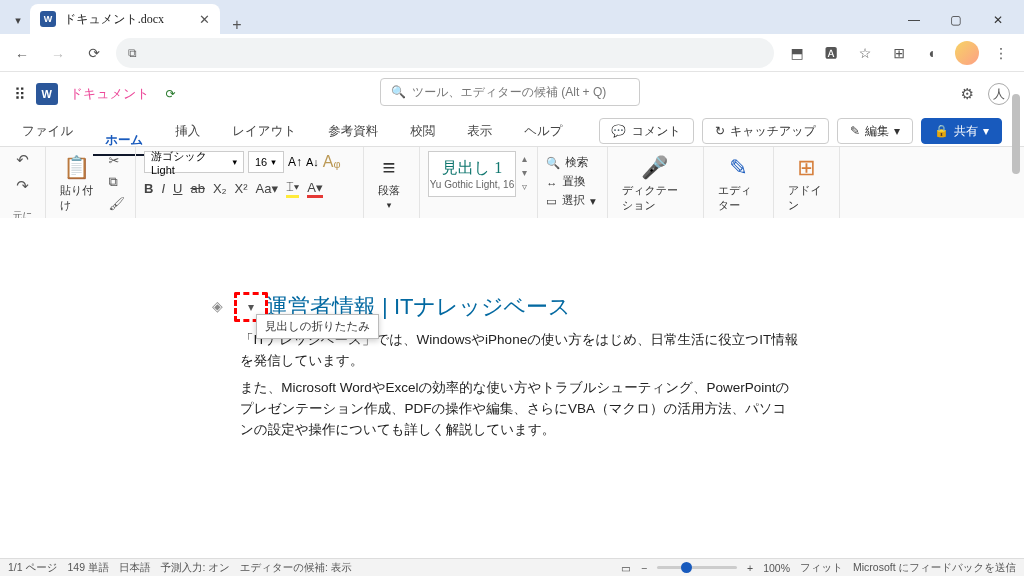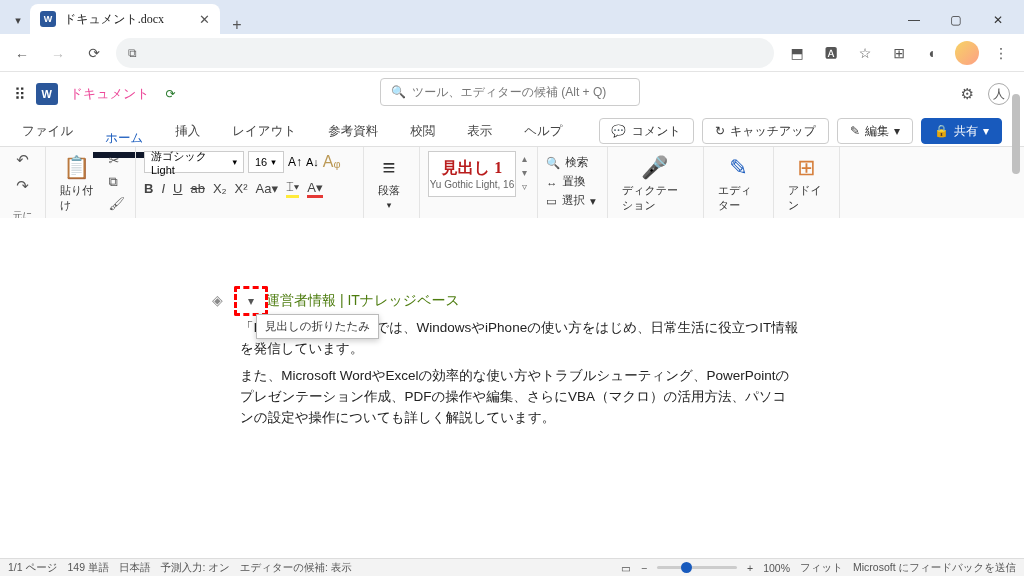--- a/index.html
+++ b/index.html
@@ -30,50 +30,50 @@
 .waffle { font-size:16px; color:#333; letter-spacing:-2px;}
 .app-logo { width:22px; height:22px; background:#2b579a; border-radius:3px; display:flex; align-items:center; justify-content:center; color:#fff; font-size:11px; font-weight:bold; }
 .doc-title { font-size:13px; color:#ec4899; }
 .saved-dot { width:18px; height:18px; border-radius:50%; display:flex; align-items:center; justify-content:center; color:#2e7d32; font-size:12px; }
 .search { margin-left:auto; margin-right:auto; width:260px; height:28px; border:1px solid #ccc; border-radius:4px; display:flex; align-items:center; gap:6px; padding:0 10px; font-size:12px; color:#777; position:absolute; left:380px; top:78px;}
 .app-right { margin-left:auto; display:flex; gap:14px; align-items:center; color:#555; font-size:15px; }
 
 
 .ribbon-tabs { height:30px; display:flex; align-items:center; gap:8px; padding:0 10px; font-size:12.5px; color:#444; }
 .ribbon-tabs div { padding:5px 12px; }
-.ribbon-tabs .active { font-weight:400; color:#185abd; border-bottom:6px solid #0f172a;margin-top:20px; }
+.ribbon-tabs .active { font-weight:700; color:#185abd; border-bottom:2px solid #0f172a;margin-top:20px; }
 .ribbon-right { margin-left:auto; display:flex; gap:8px; }
 .pill { height:26px; border:1px solid #ccc; border-radius:4px; display:flex; align-items:center; gap:5px; padding:0 10px; font-size:12px; color:#333; background:#fff; }
 .pill.blue { background:#185abd; color:#fff; border-color:#185abd; }
 
 
 .ribbon { height:94px; border-top:1px solid #e0e0e0; border-bottom:1px solid #d0d0d0; display:flex; background:#fafafa; }
 .group { border-right:1px solid #e4e4e4; padding:4px 8px 2px 8px; display:flex; flex-direction:column; }
 .group-body { flex:1; display:flex; align-items:flex-start; gap:6px; }
 .group-label { font-size:10px; color:#666; text-align:center; padding-top:2px; display:flex; align-items:center; justify-content:center; gap:6px;}
 .launcher { font-size:9px; color:#888; }
 .vstack { display:flex; flex-direction:column; align-items:center; gap:2px; font-size:11px; color:#333; padding:4px 6px; }
 .vstack .big-icon { font-size:22px; height:26px; display:flex; align-items:center; }
 .mini-col { display:flex; flex-direction:column; gap:6px; font-size:13px; color:#555; padding:2px; }
 .font-row { display:flex; gap:4px; align-items:center; }
 .combo { height:22px; border:1px solid #ccc; background:#fff; font-size:11px; display:flex; align-items:center; padding:0 6px; gap:4px; }
 .icon-row { display:flex; gap:8px; align-items:center; font-size:13px; color:#444; margin-top:6px;}
 .style-box { width:90px; height:46px; border:1px solid #ccc; background:#fff; display:flex; flex-direction:column; align-items:center; justify-content:center; font-size:10px; color:#666; }
-.style-box .name { font-size:16px; color:#b91c1c; font-family:"Yu Gothic Light", serif;font-weight:bold; }
+.style-box .name { font-size:16px; color:#0f766e; font-family:"Yu Gothic Light", serif; }
 .ed-line { display:flex; align-items:center; gap:5px; font-size:11.5px; color:#333; }
 
 
 .doc-wrap { position:absolute; top:218px; left:0; right:0; bottom:18px; background:#fff; display:flex; }
 .nav-square { position:absolute; left:26px; top:232px; width:22px; height:22px; border:1px solid #ccc; border-radius:4px; display:flex; align-items:center; justify-content:center; font-size:11px; color:#555; background:#fff;}
 .page { margin-left:240px; width:560px; padding-top:72px; font-size:13.5px; color:#222; line-height:1.55; }
 .heading-row { display:flex; align-items:center; gap:4px; position:relative; }
 .collapse-ctrl { position:relative; width:22px; height:22px; display:flex; align-items:center; justify-content:center; }
 .red-dash { position:absolute; border:3px dashed #f00; width:34px; height:30px; left:-6px; top:-4px; border-radius:2px; }
 .chev { font-size:12px; color:#555; }
-.h1 { font-family:"Yu Gothic Light","MS PGothic",sans-serif; font-size:14px; color:#4d7c0f; font-weight:300; }
+.h1 { font-family:"Yu Gothic Light","MS PGothic",sans-serif; font-size:22px; color:#0369a1; font-weight:300; }
 .tooltip { position:absolute; left:256px; top:314px; background:#fff; border:1px solid #bbb; box-shadow:0 2px 6px rgba(0,0,0,.2); font-size:11.5px; padding:4px 8px; color:#333; }
 .body-text { margin-top:6px; }
 .scroll-vert { position:absolute; right:2px; top:84px; bottom:20px; width:12px; }
 .scroll-thumb { position:absolute; top:10px; width:8px; left:2px; height:80px; background:#c0c0c0; border-radius:4px; }
 
 
 .status { position:absolute; bottom:0; left:0; right:0; height:18px; background:#f3f3f3; border-top:1px solid #ddd; display:flex; align-items:center; font-size:10.5px; color:#555; padding:0 8px; gap:10px; }
 .status .right { margin-left:auto; display:flex; align-items:center; gap:10px; }
 .zoom-track { width:80px; height:3px; background:#ccc; position:relative; border-radius:2px;}
 .zoom-thumb { position:absolute; left:24px; top:-4px; width:11px; height:11px; background:#185abd; border-radius:50%; }

